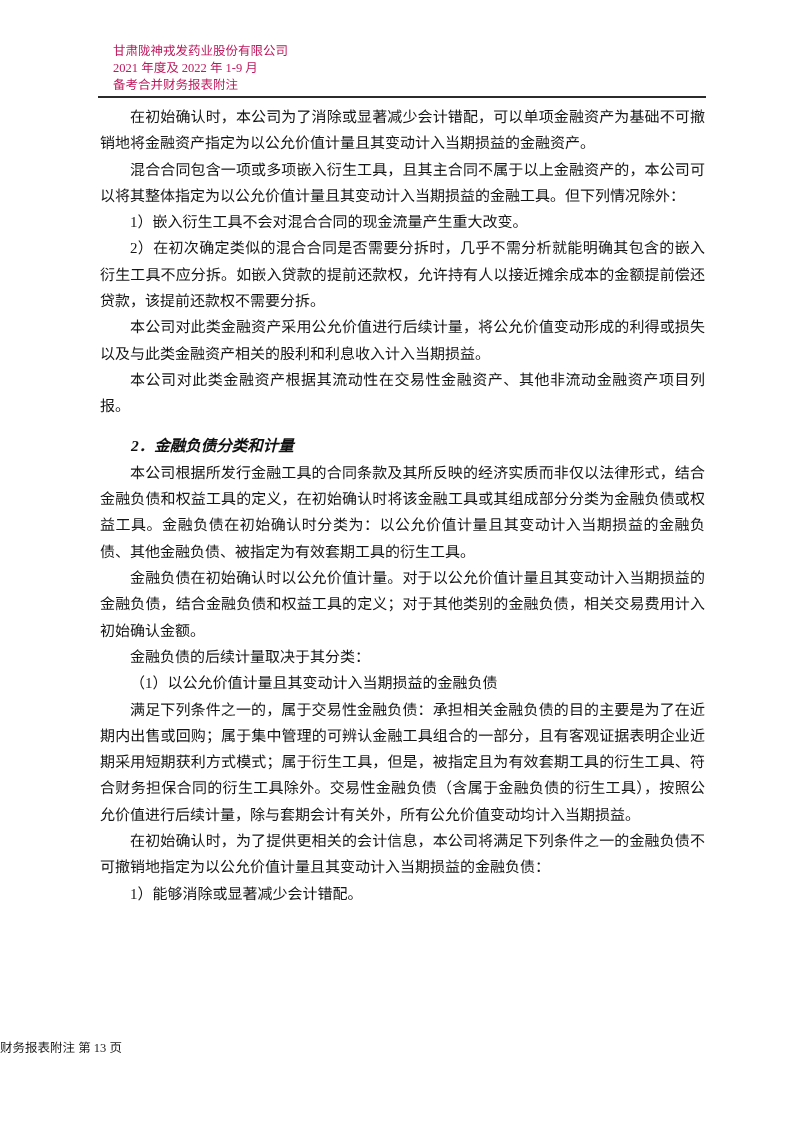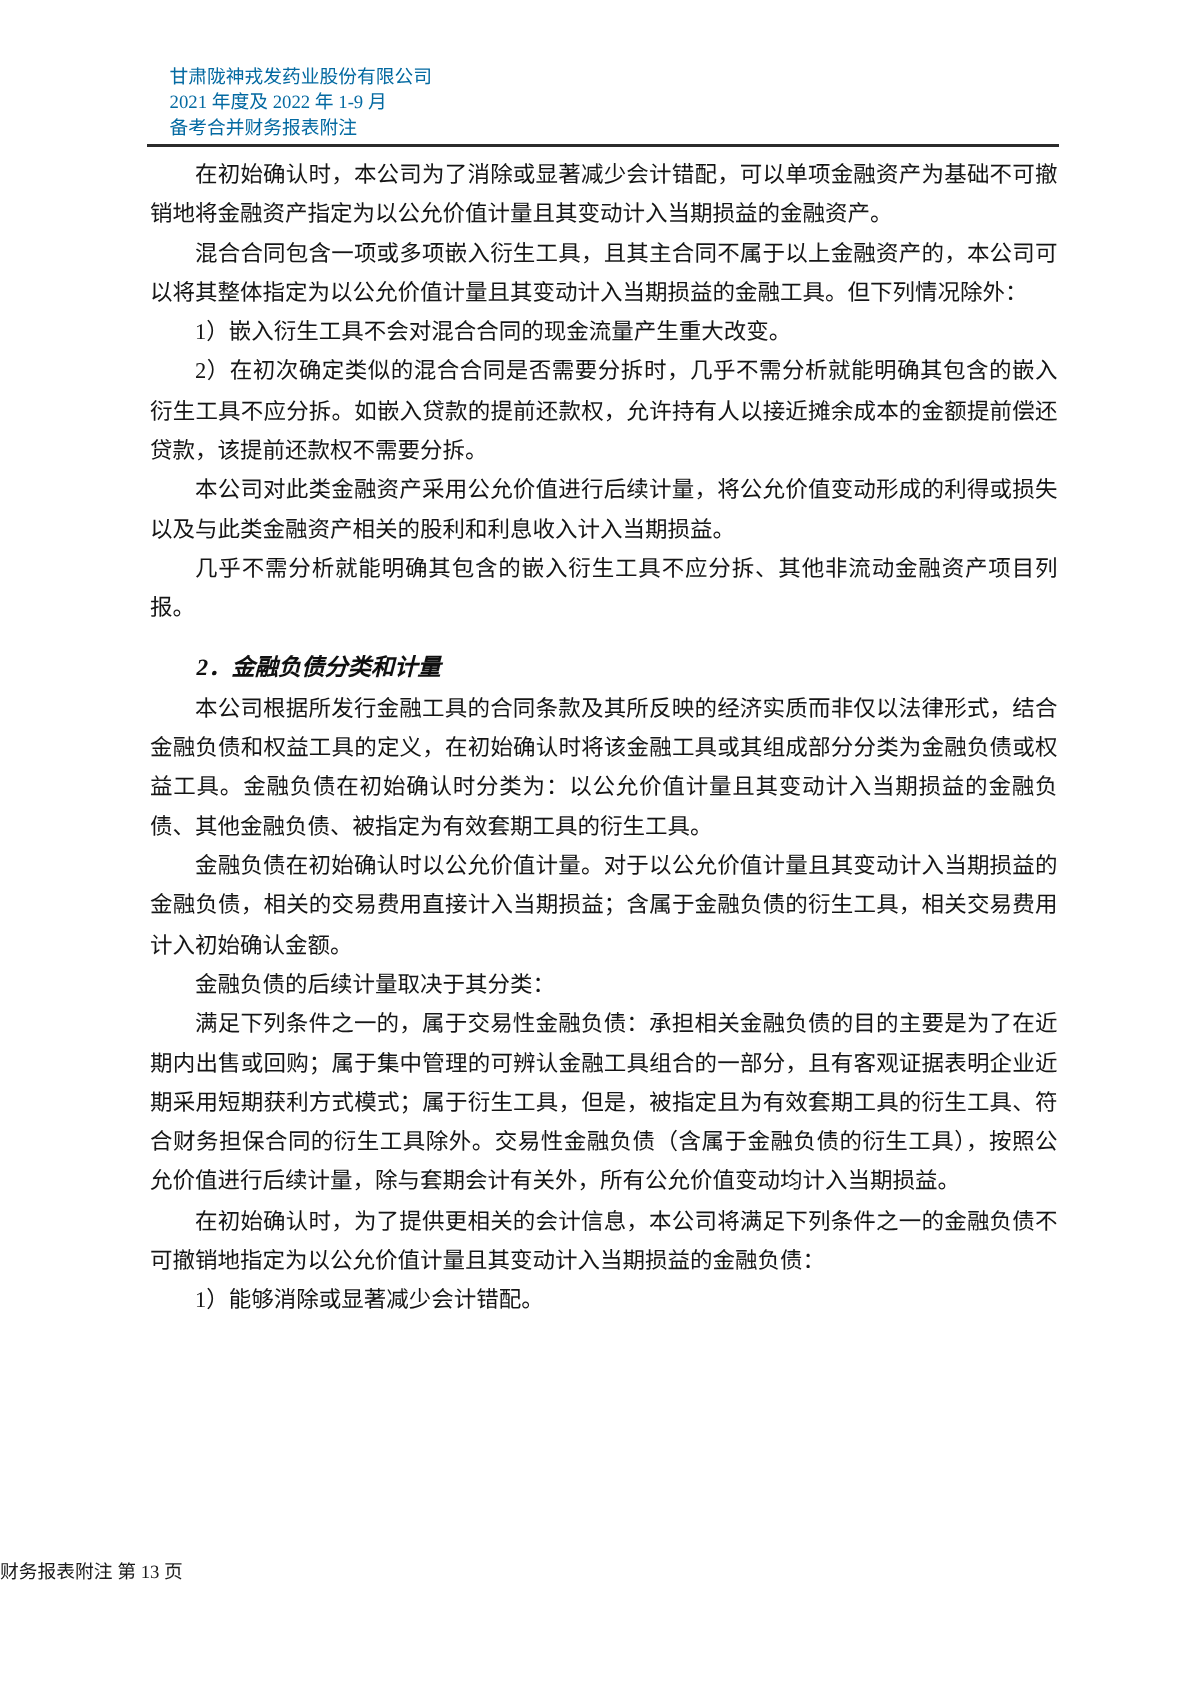--- a/index.html
+++ b/index.html
@@ -15,21 +15,21 @@
     color: #1a1a1a;
     font-family: "Liberation Serif", "DejaVu Serif", serif;
     overflow: hidden;
   }
   .doc-header {
     position: absolute;
     left: 113px;
     top: 43px;
     font-size: 12.5px;
     line-height: 17px;
-    color: #0369a1;
+    color: #be185d;
     white-space: nowrap;
   }
   .header-rule {
     position: absolute;
     left: 98px;
     top: 96px;
     width: 608px;
     height: 0;
     border: none;
     border-top: 2px solid #2b2b2b;
@@ -79,27 +79,28 @@
   </header>
 
   <hr class="header-rule">
 
   <main class="doc-body">
     <p>在初始确认时，本公司为了消除或显著减少会计错配，可以单项金融资产为基础不可撤销地将金融资产指定为以公允价值计量且其变动计入当期损益的金融资产。</p>
     <p>混合合同包含一项或多项嵌入衍生工具，且其主合同不属于以上金融资产的，本公司可以将其整体指定为以公允价值计量且其变动计入当期损益的金融工具。但下列情况除外：</p>
     <p>1）嵌入衍生工具不会对混合合同的现金流量产生重大改变。</p>
     <p>2）在初次确定类似的混合合同是否需要分拆时，几乎不需分析就能明确其包含的嵌入衍生工具不应分拆。如嵌入贷款的提前还款权，允许持有人以接近摊余成本的金额提前偿还贷款，该提前还款权不需要分拆。</p>
     <p>本公司对此类金融资产采用公允价值进行后续计量，将公允价值变动形成的利得或损失以及与此类金融资产相关的股利和利息收入计入当期损益。</p>
-    <p>几乎不需分析就能明确其包含的嵌入衍生工具不应分拆、其他非流动金融资产项目列报。</p>
+    <p>本公司对此类金融资产根据其流动性在交易性金融资产、其他非流动金融资产项目列报。</p>
 
     <h2 class="section-heading">2．金融负债分类和计量</h2>
 
     <p>本公司根据所发行金融工具的合同条款及其所反映的经济实质而非仅以法律形式，结合金融负债和权益工具的定义，在初始确认时将该金融工具或其组成部分分类为金融负债或权益工具。金融负债在初始确认时分类为：以公允价值计量且其变动计入当期损益的金融负债、其他金融负债、被指定为有效套期工具的衍生工具。</p>
-    <p>金融负债在初始确认时以公允价值计量。对于以公允价值计量且其变动计入当期损益的金融负债，相关的交易费用直接计入当期损益；含属于金融负债的衍生工具，相关交易费用计入初始确认金额。</p>
+    <p>金融负债在初始确认时以公允价值计量。对于以公允价值计量且其变动计入当期损益的金融负债，结合金融负债和权益工具的定义；对于其他类别的金融负债，相关交易费用计入初始确认金额。</p>
     <p>金融负债的后续计量取决于其分类：</p>
+    <p>（1）以公允价值计量且其变动计入当期损益的金融负债</p>
     <p>满足下列条件之一的，属于交易性金融负债：承担相关金融负债的目的主要是为了在近期内出售或回购；属于集中管理的可辨认金融工具组合的一部分，且有客观证据表明企业近期采用短期获利方式模式；属于衍生工具，但是，被指定且为有效套期工具的衍生工具、符合财务担保合同的衍生工具除外。交易性金融负债（含属于金融负债的衍生工具），按照公允价值进行后续计量，除与套期会计有关外，所有公允价值变动均计入当期损益。</p>
     <p>在初始确认时，为了提供更相关的会计信息，本公司将满足下列条件之一的金融负债不可撤销地指定为以公允价值计量且其变动计入当期损益的金融负债：</p>
     <p>1）能够消除或显著减少会计错配。</p>
   </main>
 
   <footer class="doc-footer">
     <span>财务报表附注 第 13 页</span>
   </footer>
 
 </div>

